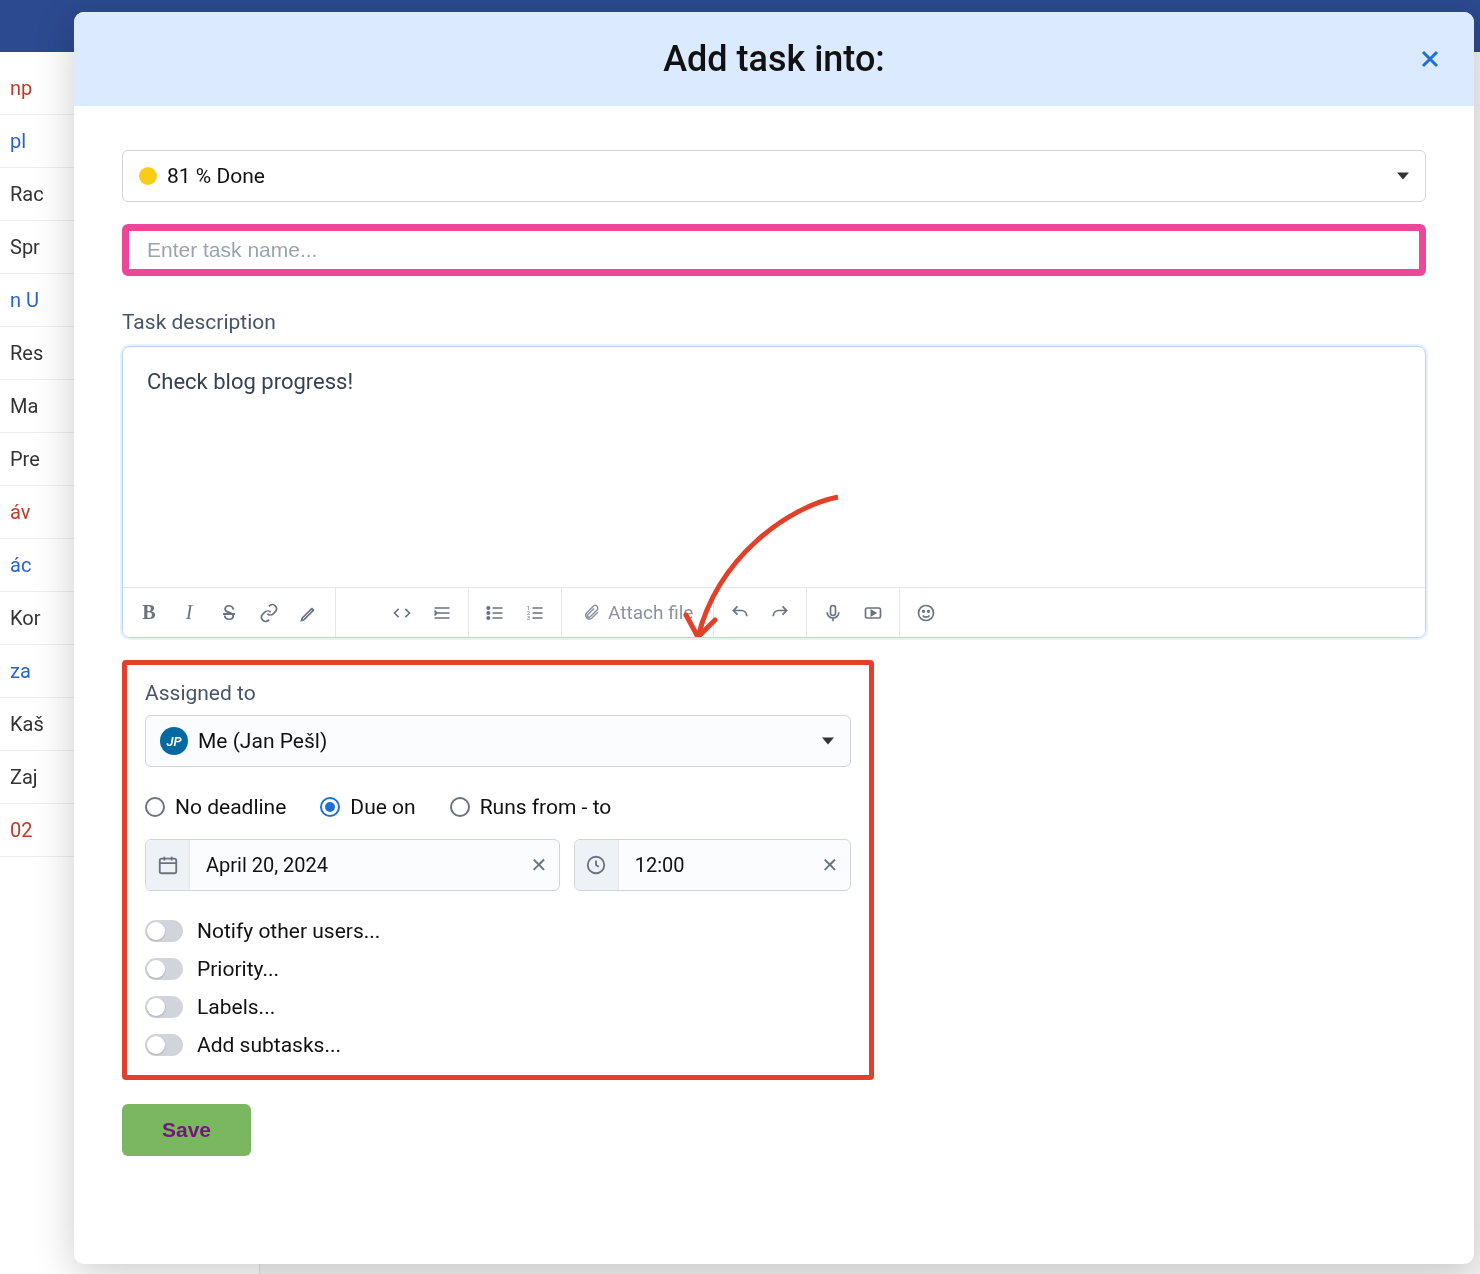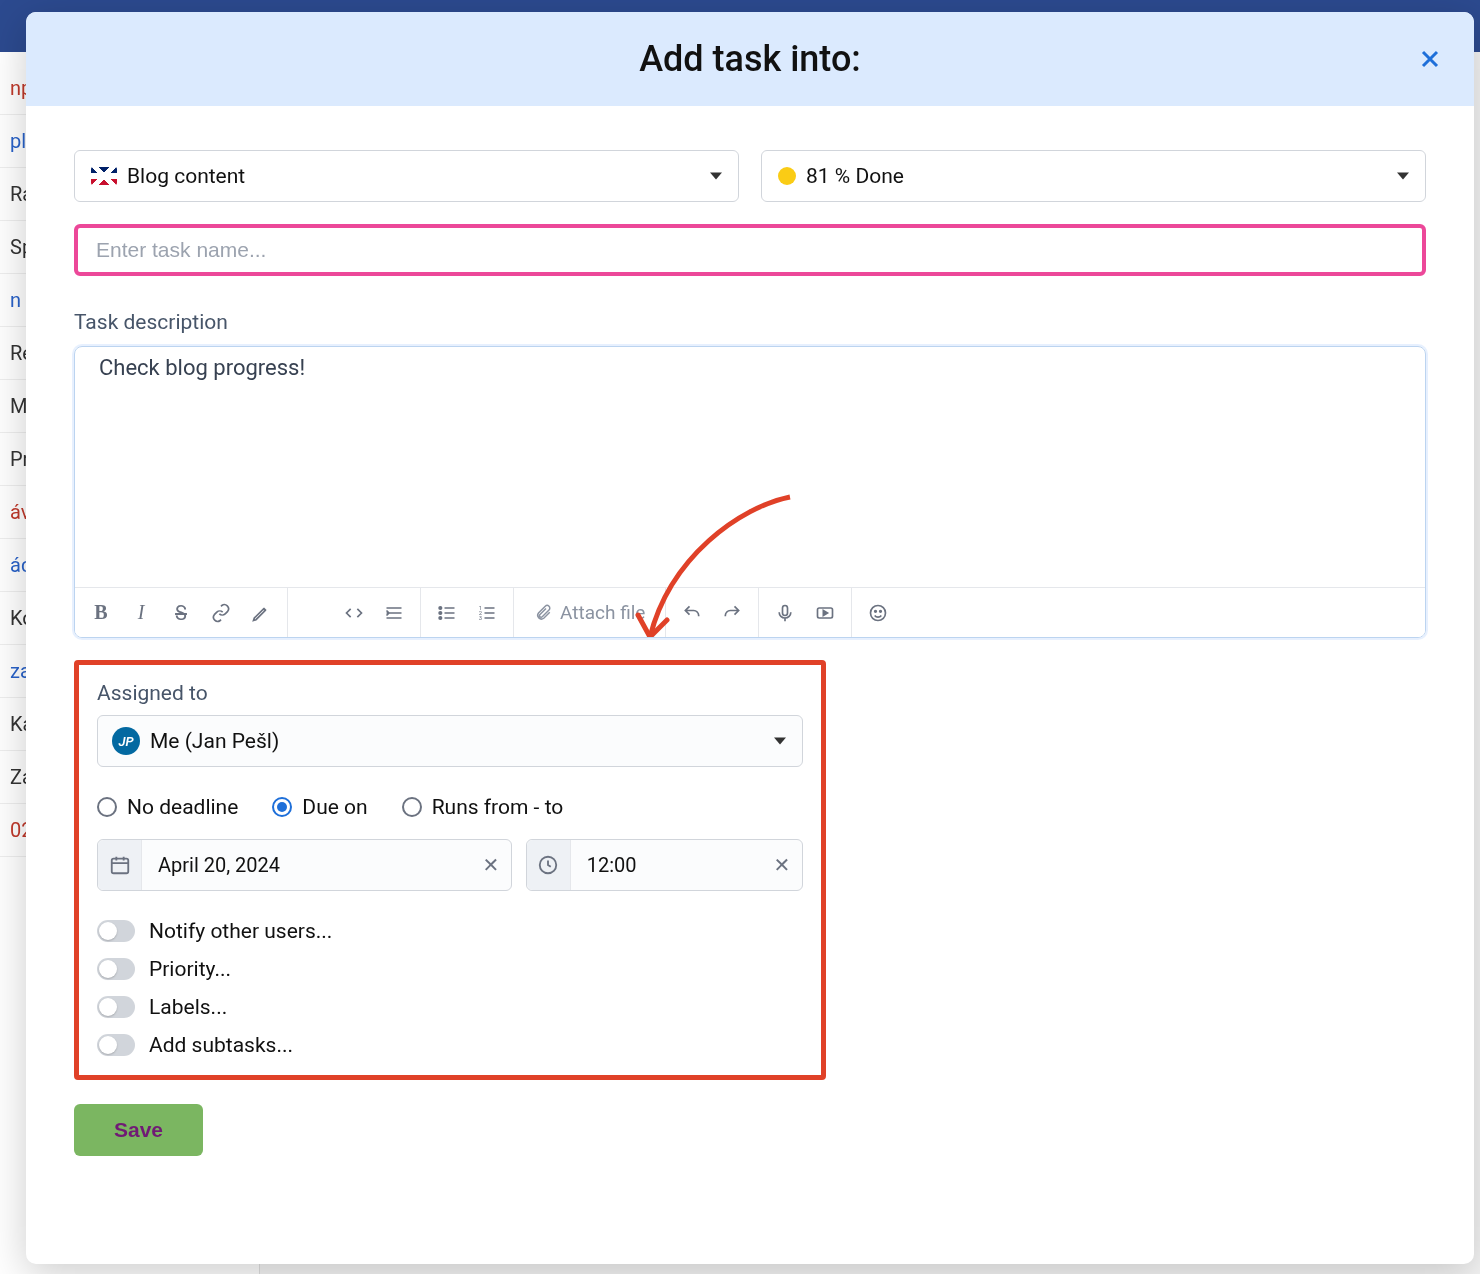--- a/index.html
+++ b/index.html
@@ -2,38 +2,38 @@
 <html><head>
 <meta charset="utf-8">
 <style>
   *{box-sizing:border-box;margin:0;padding:0;}
   body{font-family:-apple-system,BlinkMacSystemFont,"Segoe UI",Roboto,sans-serif;background:#f5f5f5;overflow:hidden;width:1480px;height:1274px;position:relative;}
   .bg-nav{position:absolute;top:0;left:0;right:0;height:52px;background:#2c4a8f;}
   .bg-list{position:absolute;top:52px;left:0;width:260px;bottom:0;background:#fff;border-right:1px solid #e0e0e0;padding-top:10px;}
   .bg-list-row{padding:14px 0 14px 10px;border-bottom:1px solid #eee;font-size:20px;color:#333;white-space:nowrap;overflow:hidden;}
   .bg-list-row.link{color:#2962c9;}
   .bg-list-row.red{color:#c0392b;}
-  .overlay{position:absolute;inset:0;background:rgba(0,0,0,0);}
+  .overlay{position:absolute;inset:0;background:rgba(0,0,0,0);margin-left:48px;}
   .modal{position:absolute;top:12px;left:26px;right:6px;bottom:10px;background:#fff;border-radius:10px;box-shadow:0 10px 40px rgba(0,0,0,0.2);display:flex;flex-direction:column;overflow:hidden;}
   .modal-header{background:#dbeafe;padding:26px 32px;display:flex;align-items:center;justify-content:center;position:relative;}
   .modal-title{font-size:36px;font-weight:500;color:#111;}
   .modal-close{position:absolute;right:30px;top:50%;transform:translateY(-50%);width:28px;height:28px;cursor:pointer;display:flex;align-items:center;justify-content:center;}
   .modal-close svg{stroke:#1e6fd9;stroke-width:3;fill:none;}
   .modal-body{flex:1;padding:44px 48px 20px 48px;overflow:auto;}
   .row-top{display:flex;gap:22px;margin-bottom:22px;}
   .select{flex:1;border:1px solid #d1d5db;border-radius:6px;height:52px;display:flex;align-items:center;padding:0 16px;font-size:21px;color:#111;position:relative;cursor:pointer;background:#fff;}
   .select .caret{position:absolute;right:16px;top:50%;transform:translateY(-50%);width:0;height:0;border-left:6px solid transparent;border-right:6px solid transparent;border-top:7px solid #333;}
   .flag{display:inline-block;width:26px;height:18px;background:linear-gradient(#012169 0 33%,#fff 33% 66%,#c8102e 66%);margin-right:10px;border-radius:2px;vertical-align:middle;position:relative;overflow:hidden;}
   .flag::before{content:"";position:absolute;inset:0;background:linear-gradient(45deg,transparent 42%,#fff 42% 58%,transparent 58%),linear-gradient(-45deg,transparent 42%,#fff 42% 58%,transparent 58%);}
   .yellow-dot{width:18px;height:18px;border-radius:50%;background:#facc15;display:inline-block;margin-right:10px;vertical-align:middle;}
-  .task-name-input{width:100%;border:4px solid #ec4899;border-radius:6px;height:52px;padding:0 18px;font-size:21px;color:#111;outline:none;margin-bottom:34px;}
+  .task-name-input{width:100%;border:7px solid #ec4899;border-radius:6px;height:52px;padding:0 18px;font-size:21px;color:#111;outline:none;margin-bottom:34px;}
   .task-name-input::placeholder{color:#9ca3af;}
   .field-label{font-size:21px;color:#475569;margin-bottom:12px;display:block;}
   .editor{border:1px solid #bcd4f0;border-radius:8px;overflow:hidden;box-shadow:0 0 0 2px rgba(59,130,246,0.12);}
-  .editor-content{min-height:240px;padding:8px 24px;font-size:22px;color:#374151;}
+  .editor-content{min-height:240px;padding:22px 24px;font-size:22px;color:#374151;}
   .editor-toolbar{border-top:1px solid #e5e7eb;display:flex;height:50px;align-items:stretch;background:#fff;}
   .tb-group{display:flex;align-items:center;border-right:1px solid #e5e7eb;padding:0 6px;}
   .tb-btn{width:40px;height:48px;display:flex;align-items:center;justify-content:center;cursor:pointer;color:#6b7280;font-size:20px;}
   .tb-btn svg{width:20px;height:20px;stroke:#6b7280;fill:none;stroke-width:2;}
   .tb-btn.bold{font-weight:700;font-family:Georgia,serif;}
   .tb-btn.italic{font-style:italic;font-family:Georgia,serif;}
   .tb-btn.strike{text-decoration:line-through;}
   .attach-btn{display:flex;align-items:center;gap:8px;padding:0 14px;cursor:pointer;color:#8b93a1;font-size:19px;}
   .highlight-box{border:5px solid #e04128;border-radius:4px;padding:16px 18px 18px 18px;margin-top:22px;width:752px;}
   .highlight-box .field-label{margin-bottom:10px;}
@@ -89,25 +89,20 @@
       <div class="modal-close">
         <svg viewBox="0 0 24 24" width="24" height="24">
             <path d="M5 5 L19 19 M19 5 L5 19"></path>
           </svg>
       </div>
     </div>
     <div class="modal-body">
 
       <div class="row-top">
         <div class="select">
-          <span class="flag"></span>
-          <span>Blog content</span>
-          <span class="caret"></span>
-        </div>
-        <div class="select">
           <span class="yellow-dot"></span>
           <span>81 % Done</span>
           <span class="caret"></span>
         </div>
       </div>
 
       <input class="task-name-input" type="text" placeholder="Enter task name..." style="">
 
       <label class="field-label">Task description</label>
       <div class="editor" style="position:relative;">

